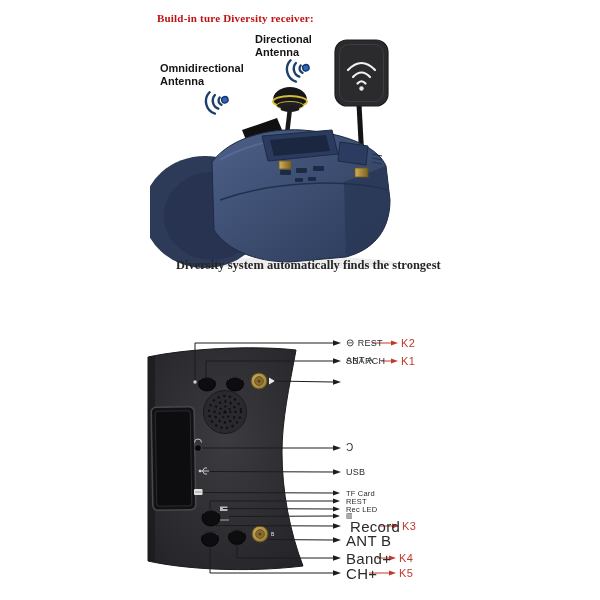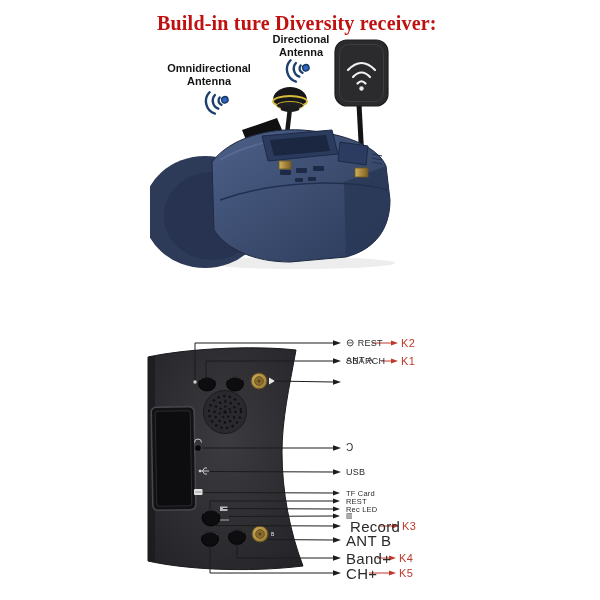--- a/index.html
+++ b/index.html
@@ -1,22 +1,22 @@
 <!DOCTYPE html>
 <html><head>
 <meta charset="utf-8">
 <style>
   html,body{margin:0;padding:0;background:#fff;}
   #canvas{position:relative;width:600px;height:600px;background:#ffffff;overflow:hidden;
           font-family:"Liberation Sans",sans-serif;}
   
   .title{position:absolute;left:157px;top:12px;font-family:"Liberation Serif",serif;
-         font-weight:bold;font-size:20px;color:#c01010;letter-spacing:.2px;}
+         font-weight:bold;font-size:11px;color:#c01010;letter-spacing:.2px;}
   .ant-label{position:absolute;font-weight:bold;font-size:11px;color:#141414;
-             text-align:center;line-height:13px;}
+             line-height:13px;}
   .ant-label.directional{left:255px;top:33px;width:92px;}
   .ant-label.omni{left:160px;top:62px;width:98px;}
   .wifi{position:absolute;}
   .wifi.directional{left:282px;top:56px;}
   .wifi.omni{left:201px;top:88px;}
   .desc{position:absolute;left:176px;top:258px;font-family:"Liberation Serif",serif;
         font-weight:bold;font-size:12.5px;line-height:15.5px;color:#262626;}
   .goggles{position:absolute;left:150px;top:30px;}
   
   .device{position:absolute;left:125px;top:340px;}
@@ -135,20 +135,21 @@
       </g>
       <g stroke="#223252" stroke-width="1">
         <line x1="222" y1="124" x2="232" y2="126"></line>
         <line x1="222" y1="128" x2="232" y2="130"></line>
         <line x1="222" y1="132" x2="232" y2="134"></line>
       </g>
     </g>
   </svg>
 
   <div class="desc">
+    <div>Diversity system automatically finds the strongest</div>
   </div>
 
   <svg class="device" width="220" height="250" viewBox="0 0 220 250">
     <defs>
       <radialGradient id="devGrad" cx="0.5" cy="0.42" r="0.75">
         <stop offset="0" stop-color="#3b3b40"></stop>
           <stop offset="1" stop-color="#232327"></stop>
       </radialGradient>
       <radialGradient id="goldRad" cx="0.4" cy="0.4" r="0.8">
         <stop offset="0" stop-color="#d6b764"></stop>

